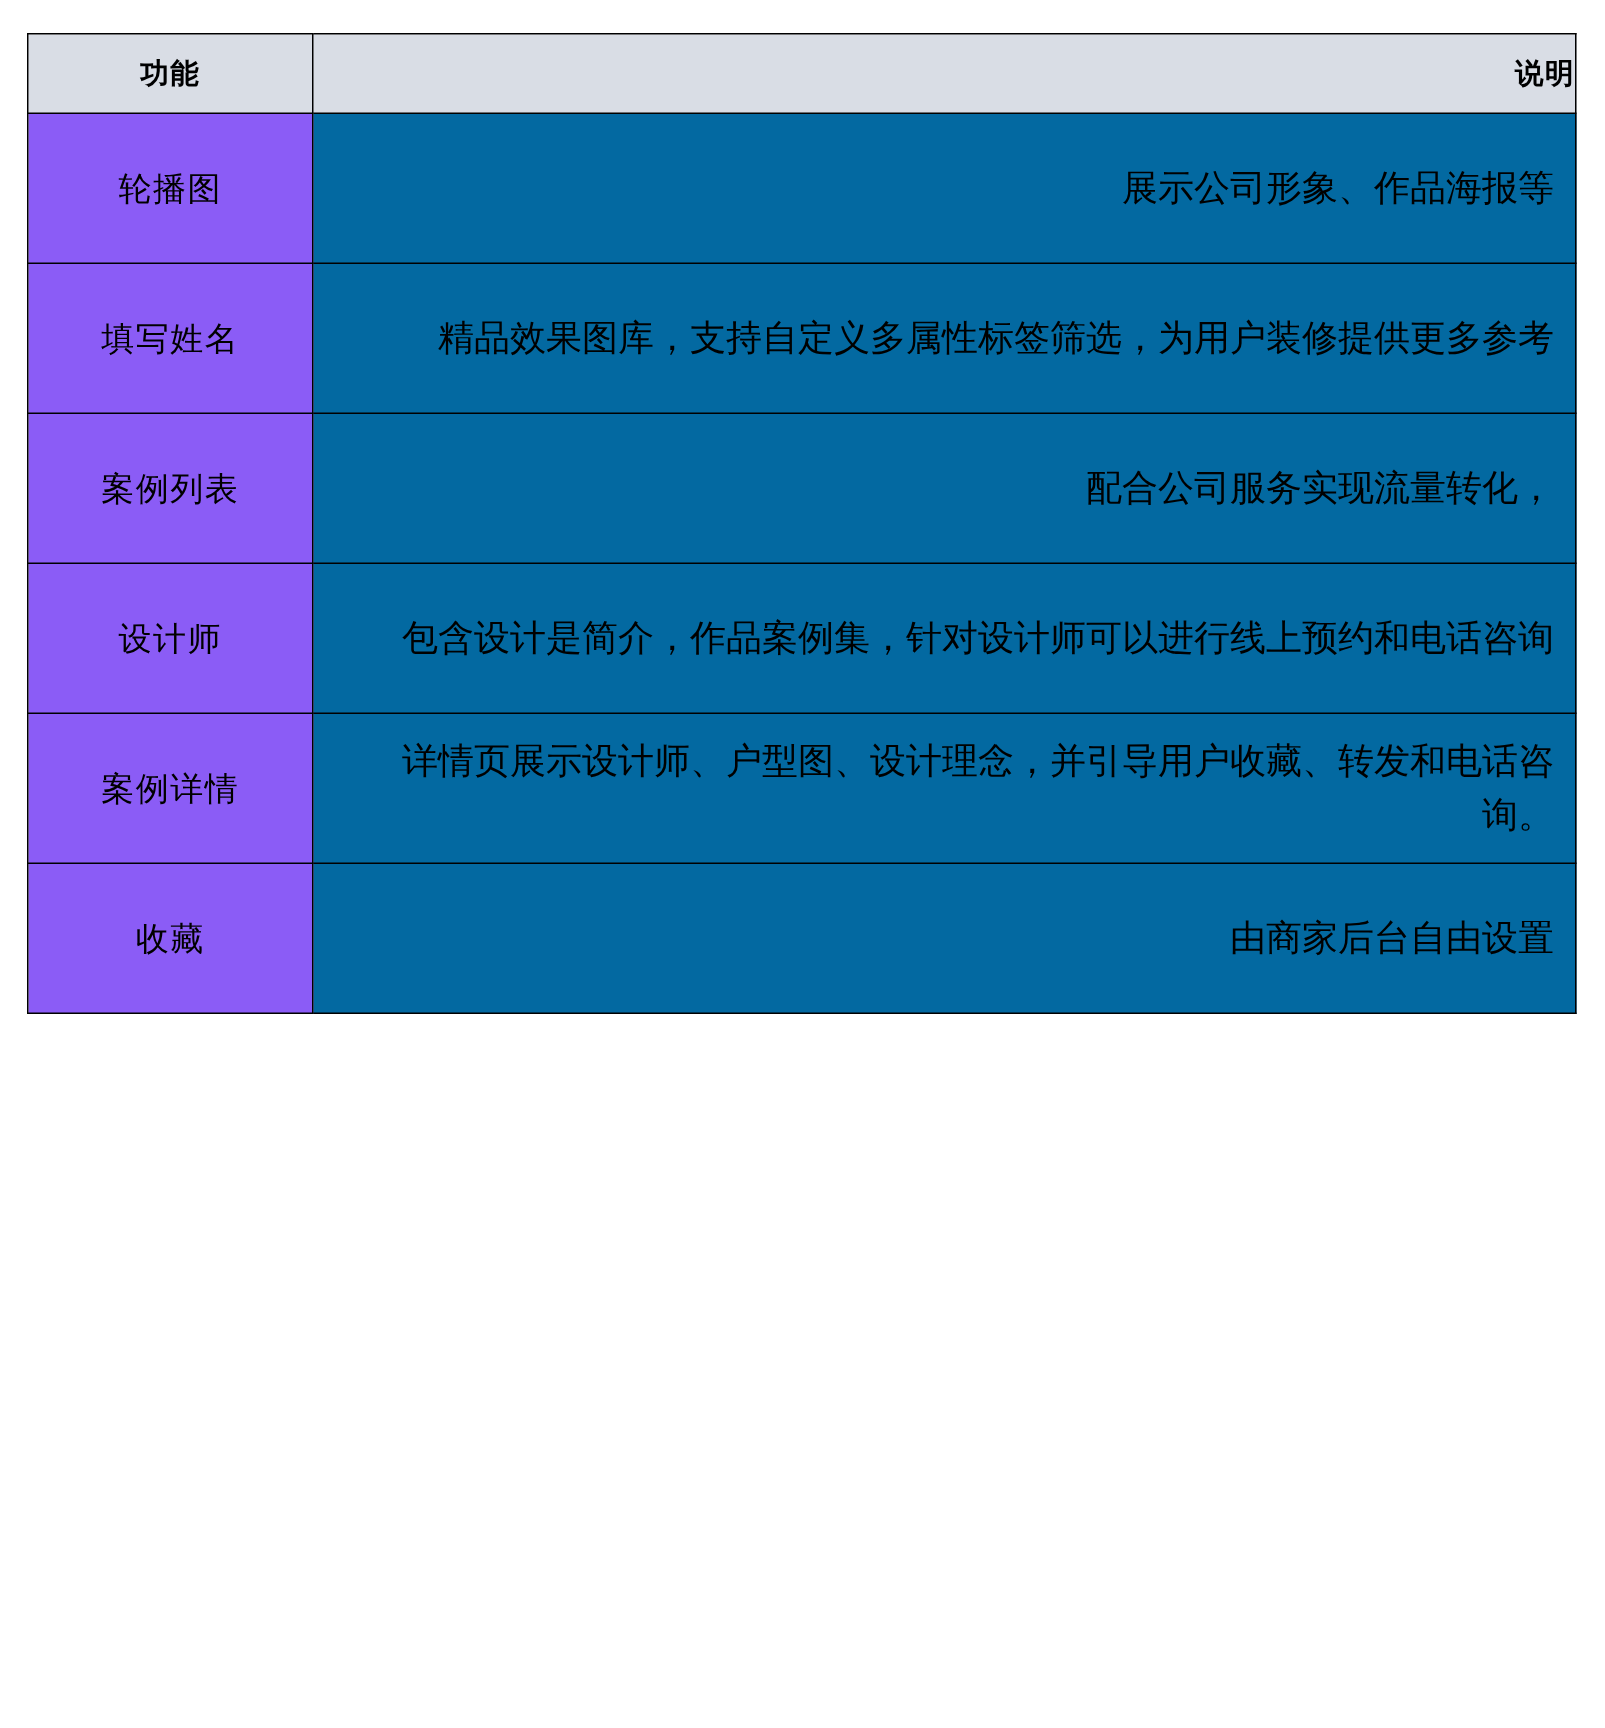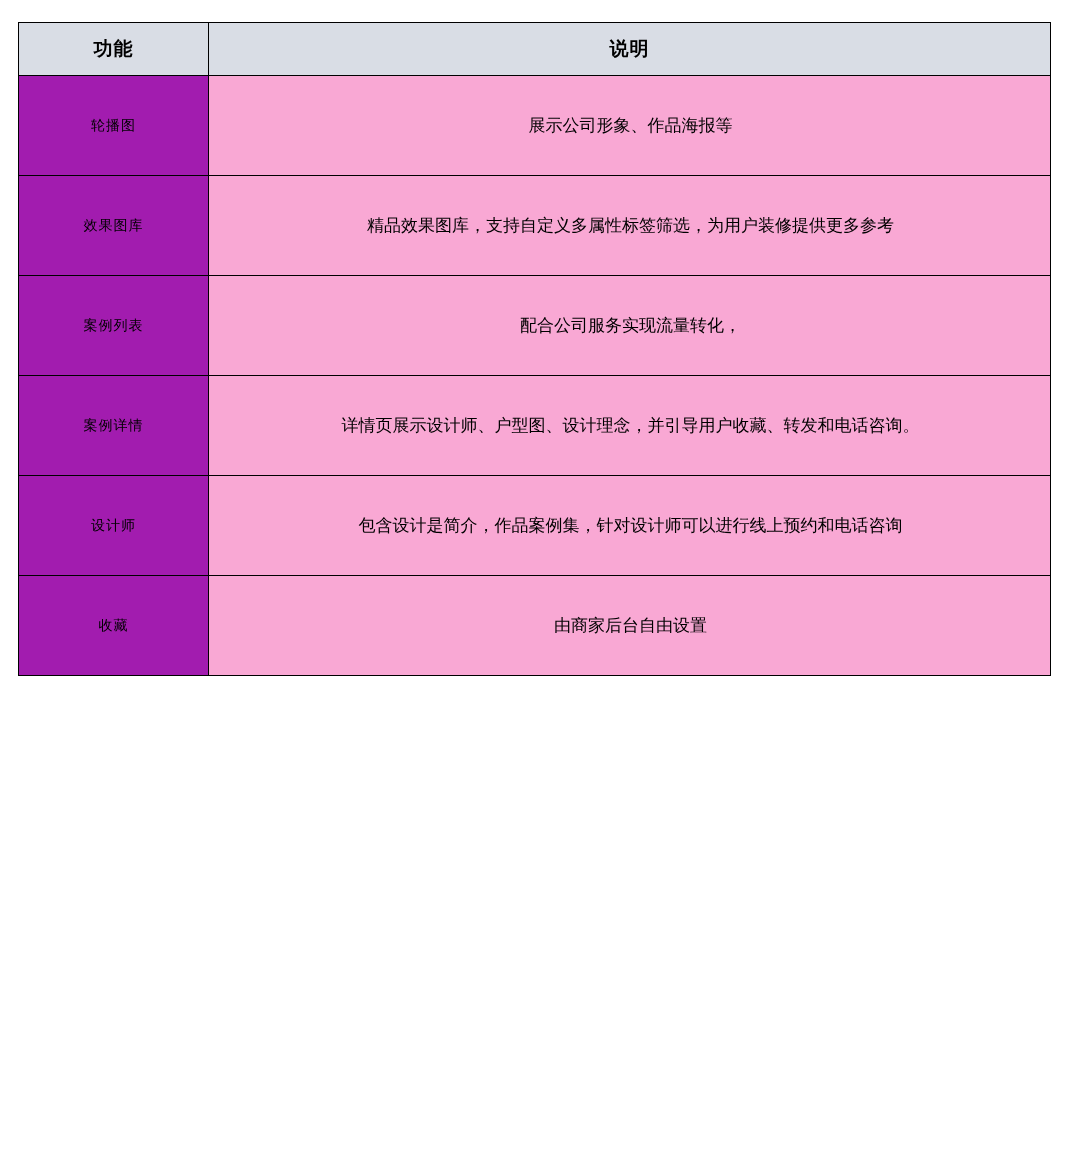--- a/index.html
+++ b/index.html
@@ -38,33 +38,33 @@
   
   thead th {
     background: #d9dde5;
     height: 52px;
     text-align: center;
     font-weight: bold;
     font-size: 19px;
     letter-spacing: 1px;
   }
   thead th.th-desc {
-    text-align: center;
+    text-align: right;
   }
   
   tbody td.cell-feature {
-    background: #a21caf;
+    background: #8b5cf6;
     text-align: center;
-    font-size: 14px;
+    font-size: 22px;
     letter-spacing: 1px;
   }
   tbody td.cell-desc {
-    background: #f9a8d4;
-    text-align: center;
-    font-size: 17px;
+    background: #0369a1;
+    text-align: right;
+    font-size: 24px;
     padding-left: 16px;
     padding-right: 14px;
     line-height: 1.5;
   }
   tbody tr {
     height: 100px;
   }
 </style>
 </head>
 <body>
@@ -80,34 +80,34 @@
         <th class="th-feature">功能</th>
         <th class="th-desc">说明</th>
       </tr>
     </thead>
     <tbody>
       <tr>
         <td class="cell-feature">轮播图</td>
         <td class="cell-desc">展示公司形象、作品海报等</td>
       </tr>
       <tr>
-        <td class="cell-feature">效果图库</td>
+        <td class="cell-feature">填写姓名</td>
         <td class="cell-desc">精品效果图库，支持自定义多属性标签筛选，为用户装修提供更多参考</td>
       </tr>
       <tr>
         <td class="cell-feature">案例列表</td>
         <td class="cell-desc">配合公司服务实现流量转化，</td>
       </tr>
       <tr>
+        <td class="cell-feature">设计师</td>
+        <td class="cell-desc">包含设计是简介，作品案例集，针对设计师可以进行线上预约和电话咨询</td>
+      </tr>
+      <tr>
         <td class="cell-feature">案例详情</td>
         <td class="cell-desc">详情页展示设计师、户型图、设计理念，并引导用户收藏、转发和电话咨询。</td>
-      </tr>
-      <tr>
-        <td class="cell-feature">设计师</td>
-        <td class="cell-desc">包含设计是简介，作品案例集，针对设计师可以进行线上预约和电话咨询</td>
       </tr>
       <tr>
         <td class="cell-feature">收藏</td>
         <td class="cell-desc">由商家后台自由设置</td>
       </tr>
     </tbody>
   </table>
 </div>
 
 </body></html>

